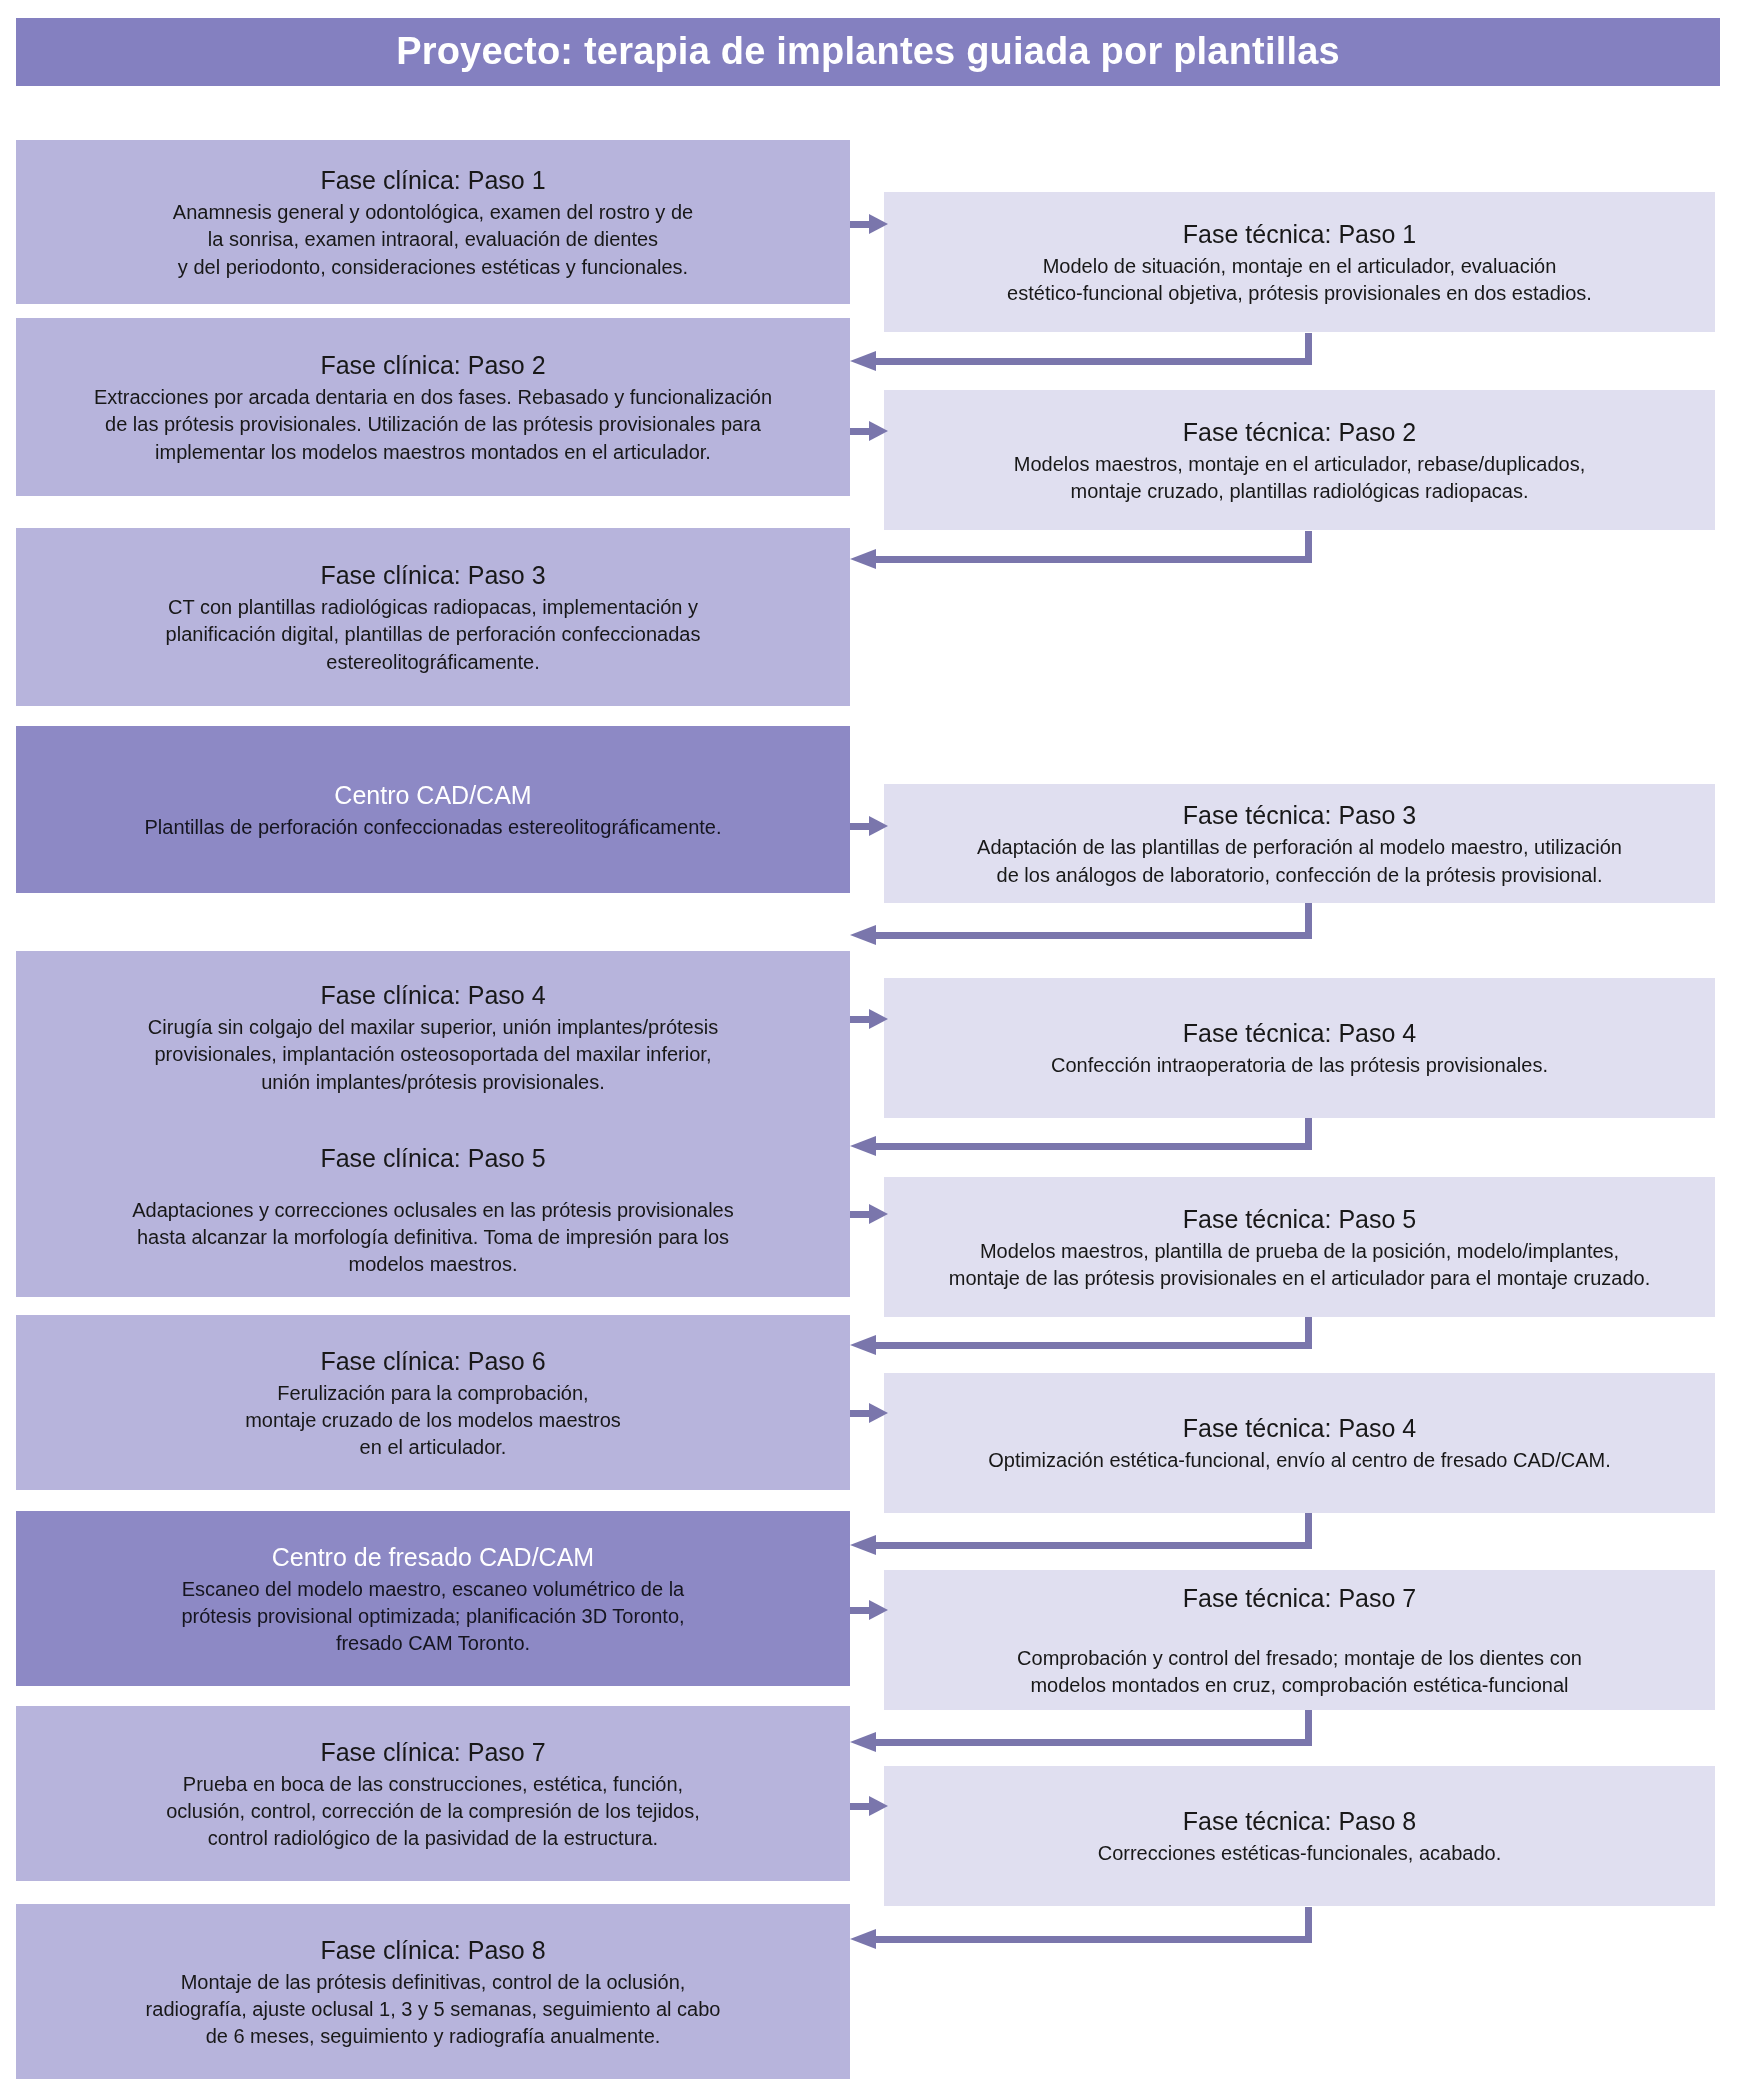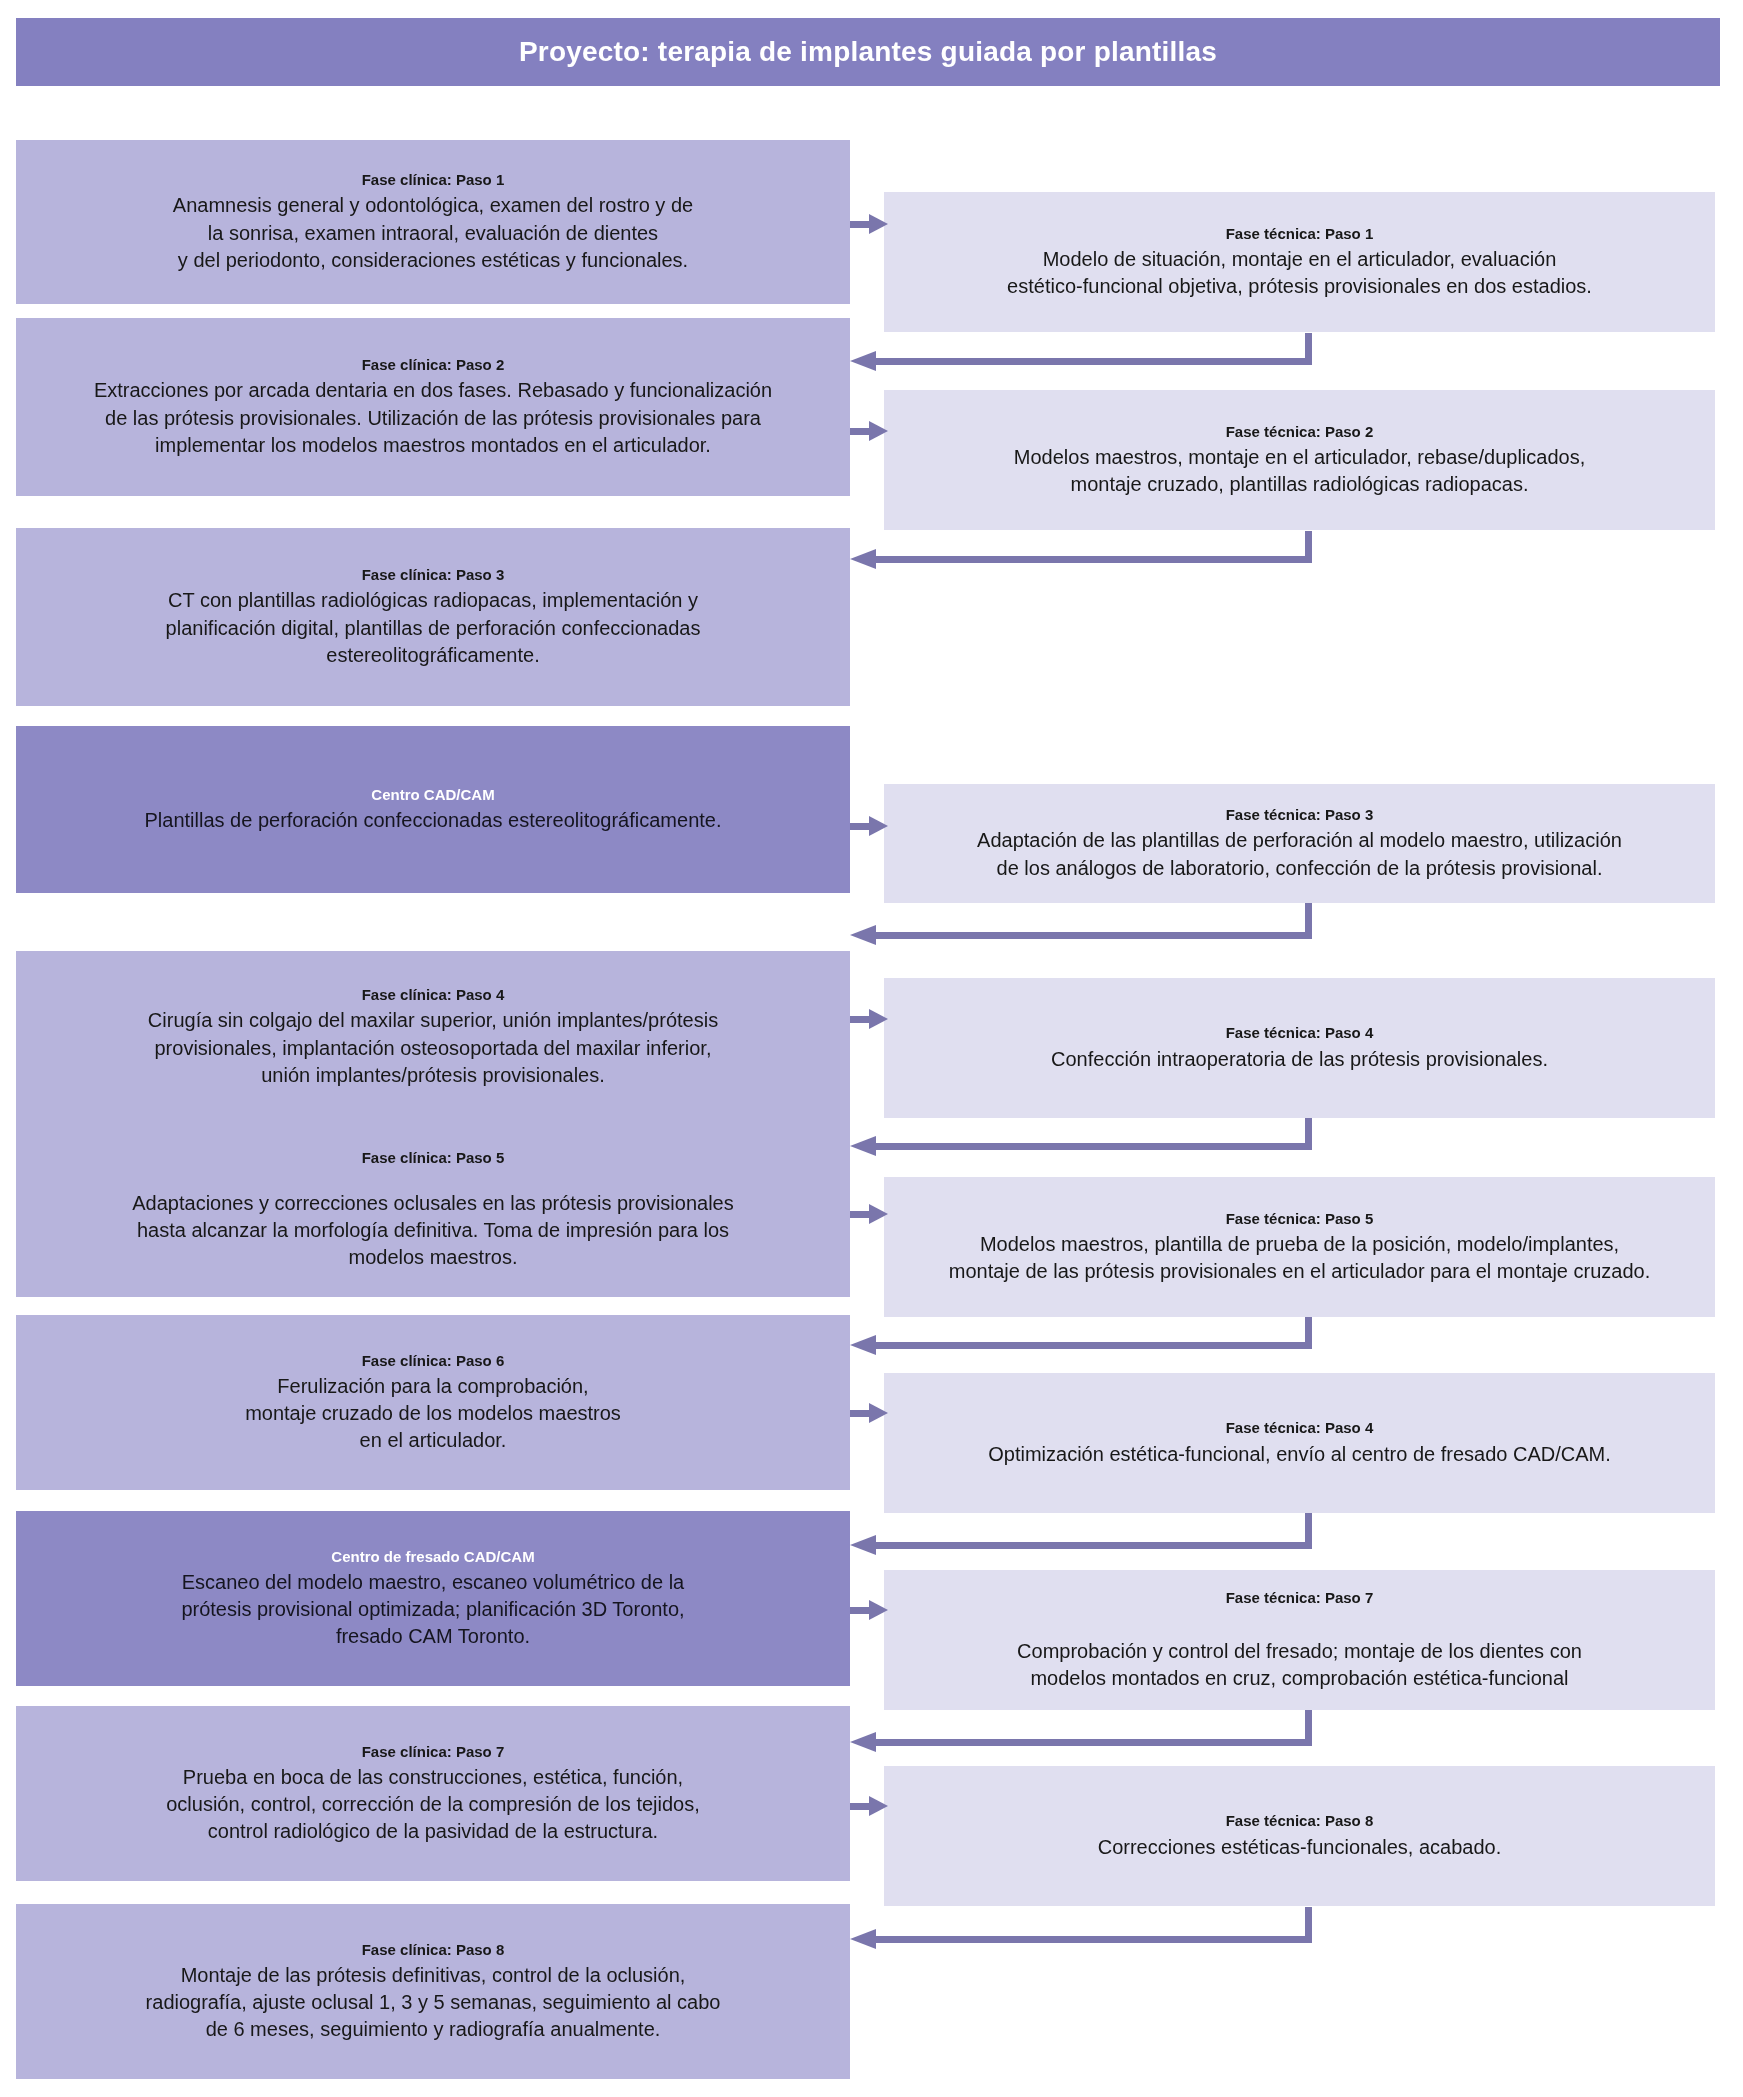--- a/index.html
+++ b/index.html
@@ -13,39 +13,39 @@
   #page{position:relative;width:1744px;height:2097px;}
 
   .title-bar{
     position:absolute;
     left:16px;top:17.6px;width:1704px;height:68px;
     background:#8480c0;
     display:flex;align-items:center;justify-content:center;
   }
   .title-bar .title-text{
     color:#ffffff;
-    font-size:28px;
+    font-size:38px;
     font-weight:bold;
     letter-spacing:0.2px;
     text-align:center;
   }
 
   .box{
     position:absolute;
     box-sizing:border-box;
     display:flex;
     flex-direction:column;
     align-items:center;
     justify-content:center;
     padding:6.4px 11.2px;
     text-align:center;
   }
   .box .hd{
-    font-size:15px;
-    font-weight:bold;
+    font-size:25px;
+    font-weight:normal;
     color:#181818;
     line-height:1.38;
     margin-bottom:1.6px;
     text-align:center;
   }
   .box .bd{
     font-size:20px;
     font-weight:normal;
     color:#181818;
     line-height:1.36;

